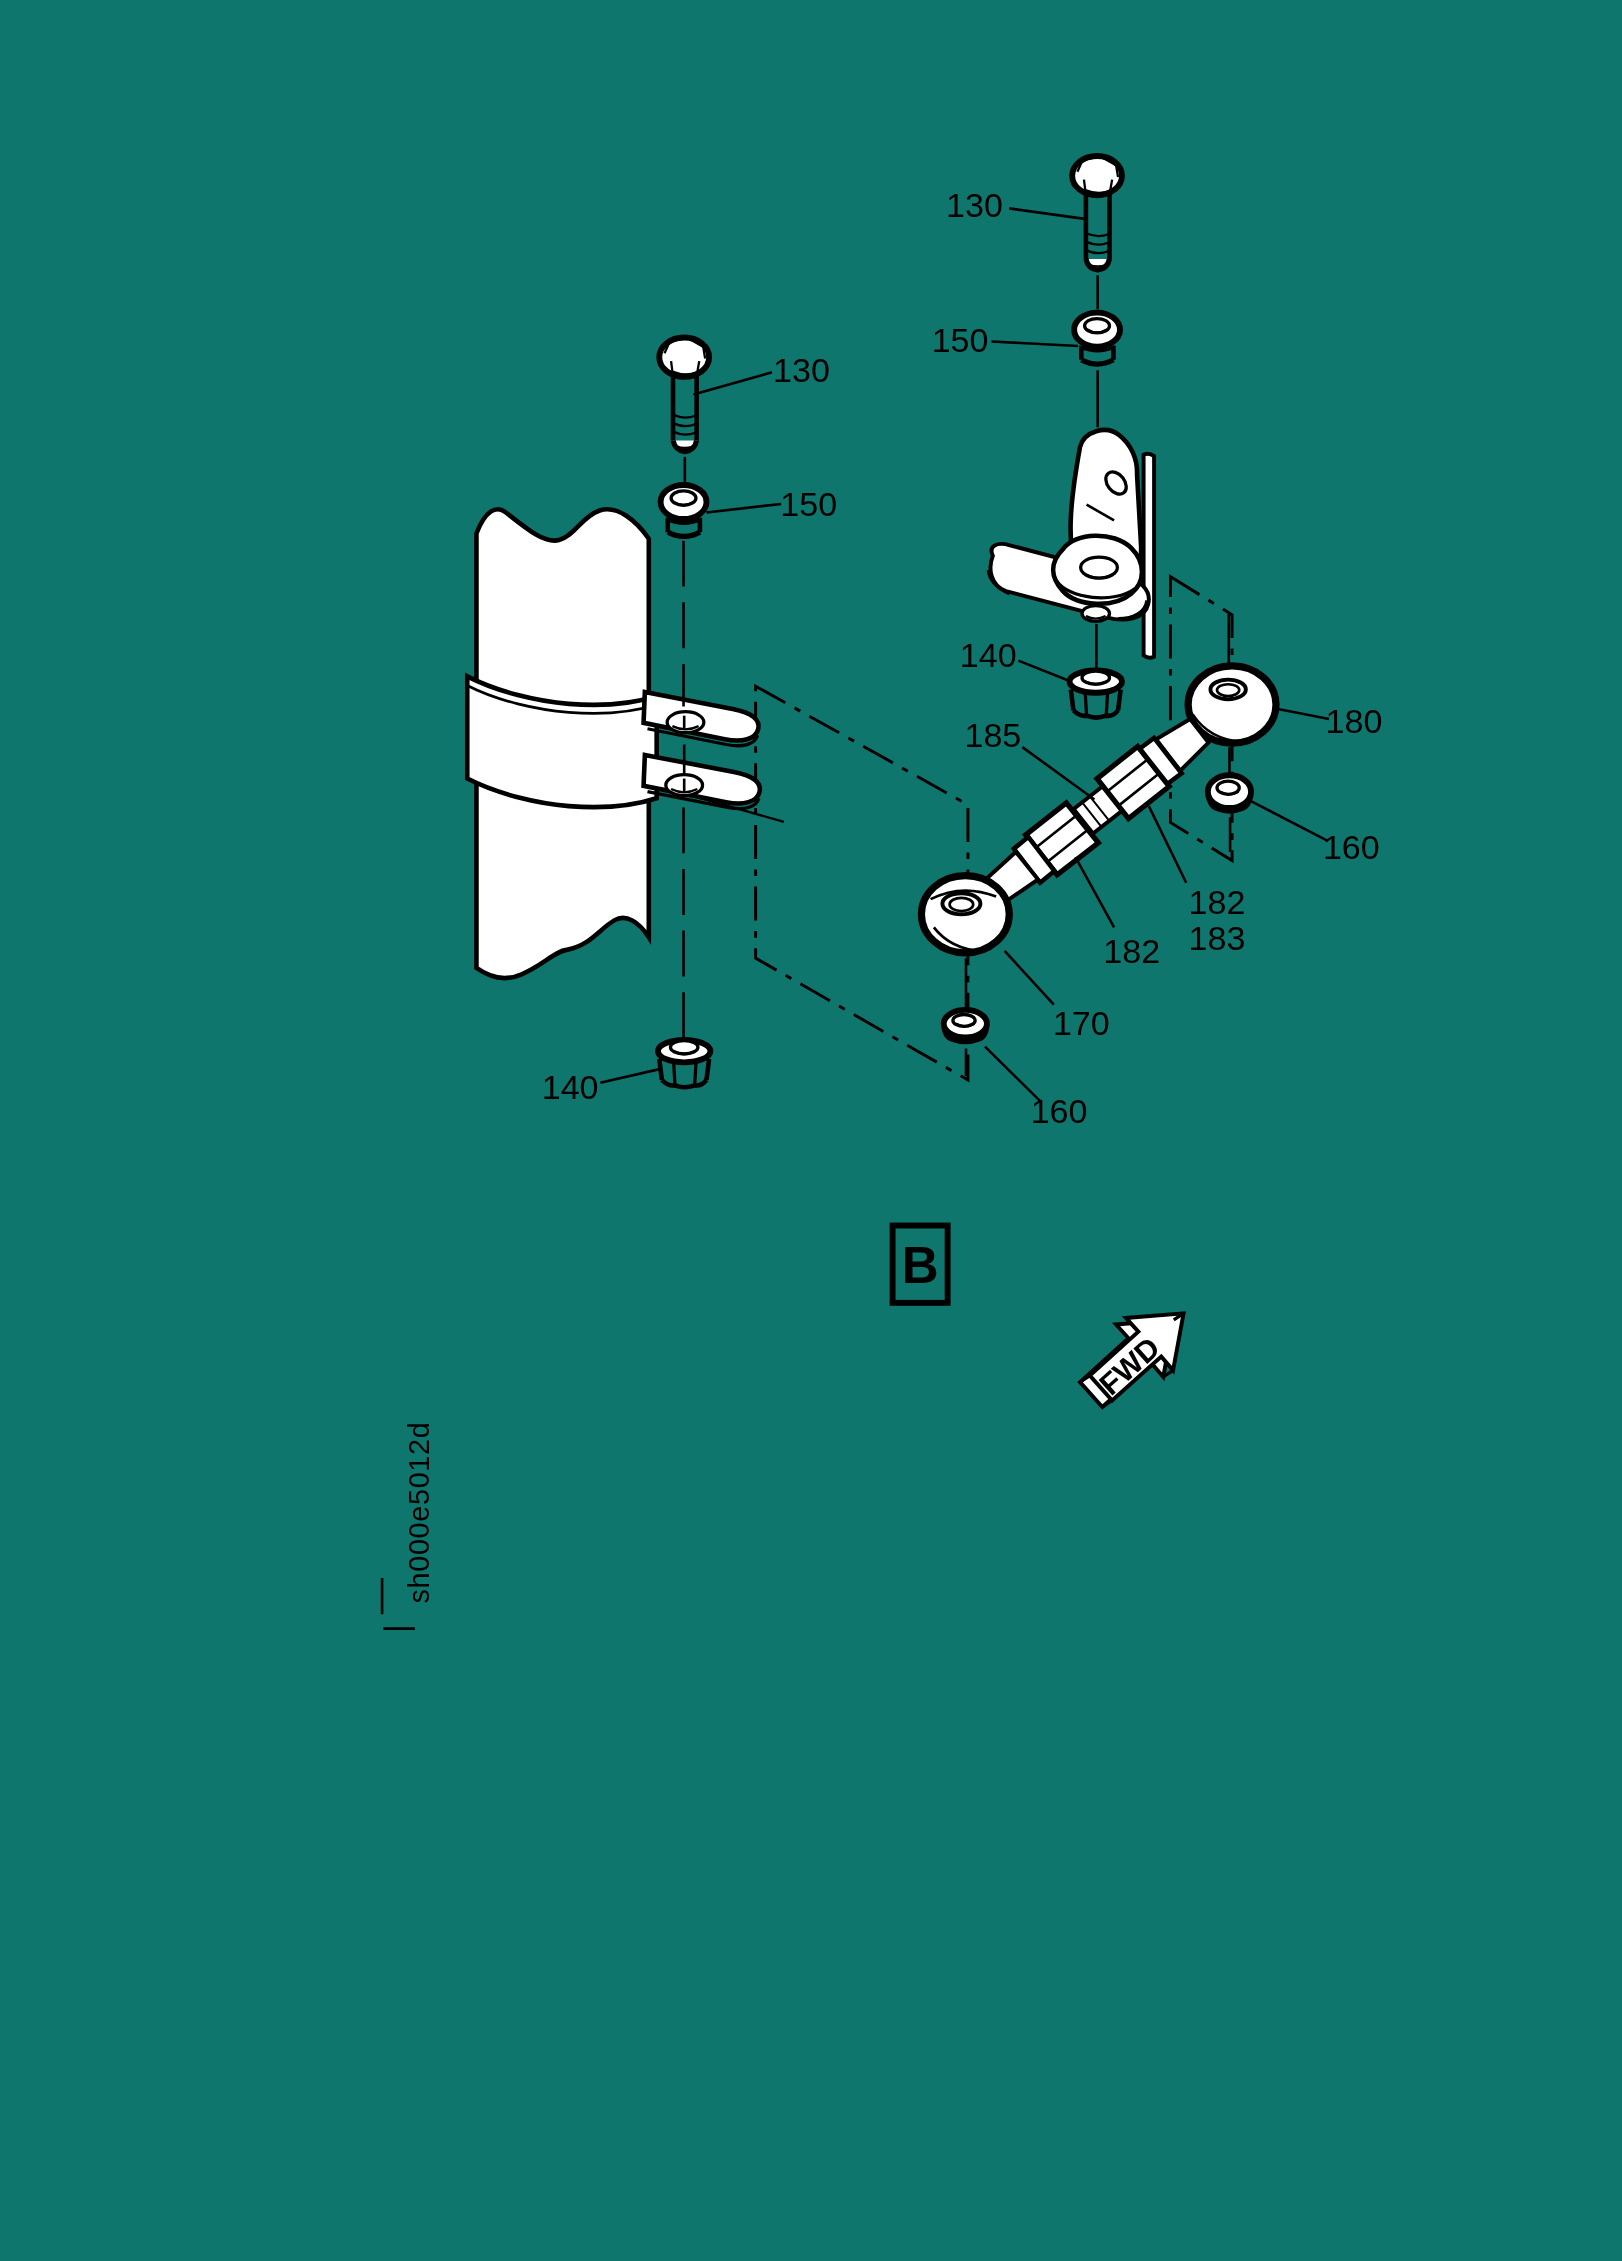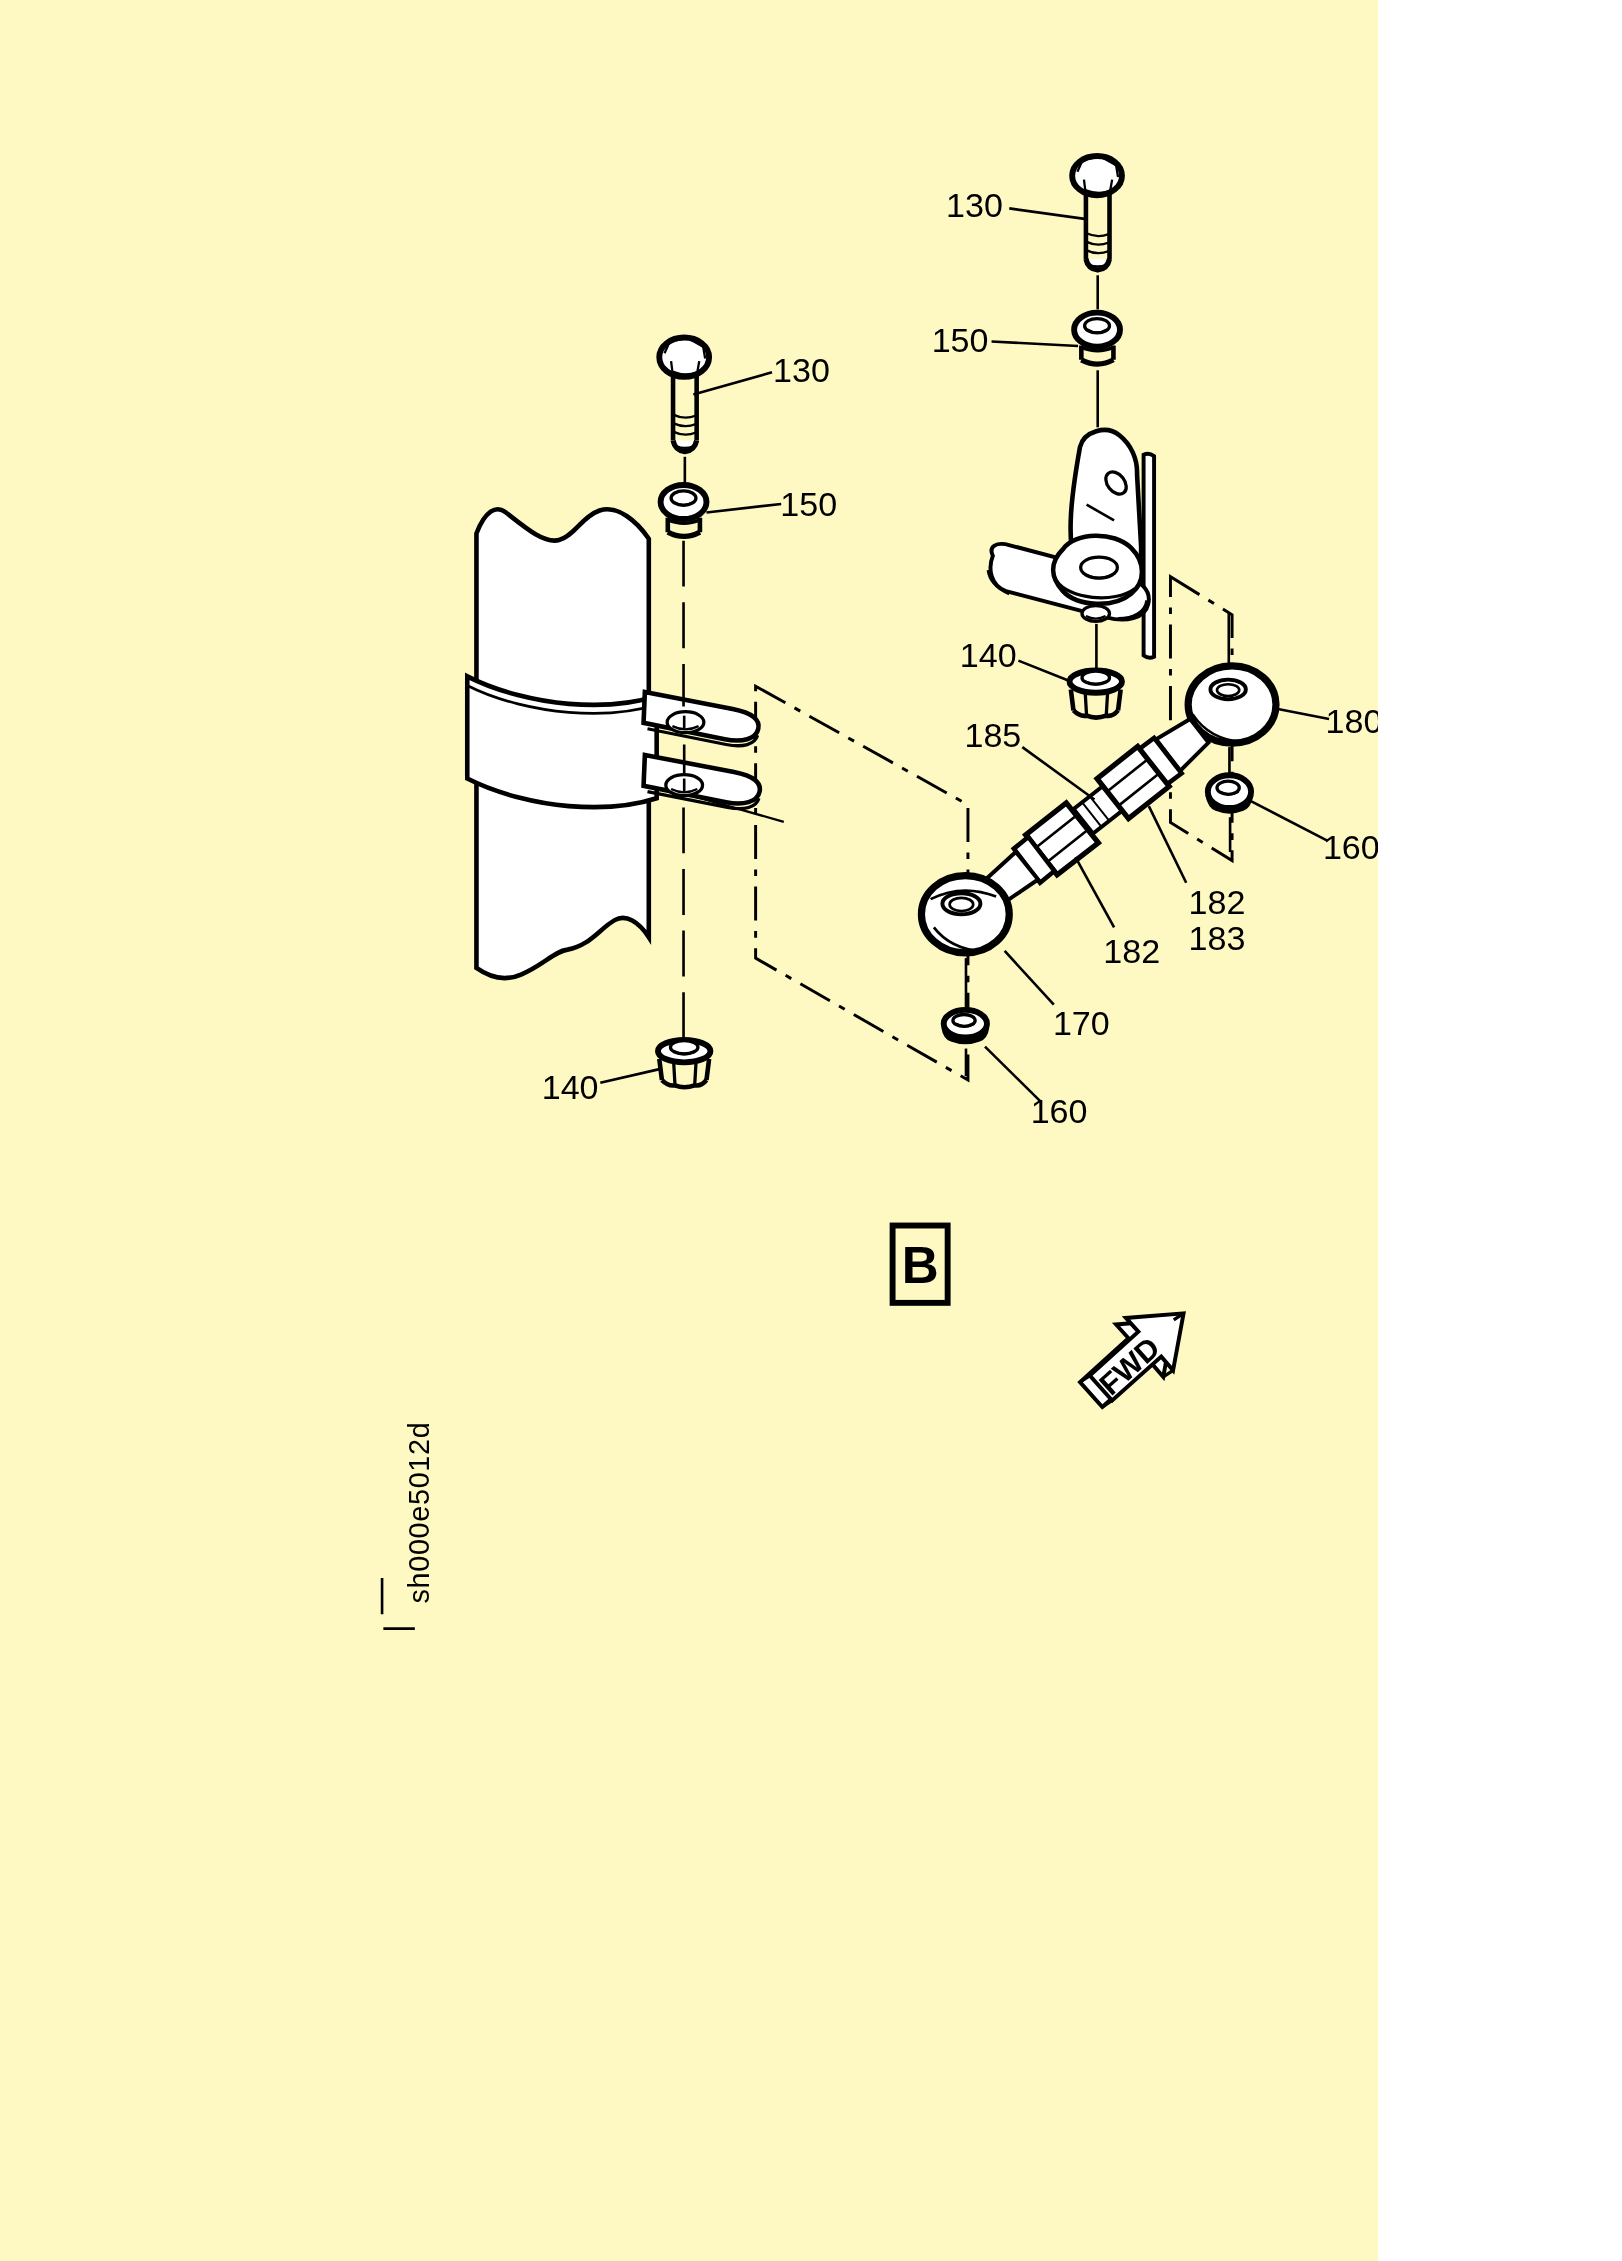--- a/index.html
+++ b/index.html
@@ -1,16 +1,16 @@
 <!DOCTYPE html>
 <html style="font-size:10.5px"><head>
 <meta charset="utf-8">
 <style>
   html,body{margin:0;padding:0;background:#ffffff;}
-  .sheet{width:1378px;height:2261px;position:relative;background:#fef9c3;overflow:hidden;}
+  .sheet{width:1622px;height:2261px;position:relative;background:#0f766e;overflow:hidden;}
   svg{position:absolute;left:0;top:0;}
   text{font-family:"Liberation Sans", sans-serif;fill:#000;}
   .callout{font-size:52px;}
   .viewletter{font-size:78px;font-weight:bold;}
   .fwdtext{font-size:46px;font-weight:bold;}
   .code{font-size:44px;letter-spacing:1px;}
 </style>
 </head>
 <body>
 

